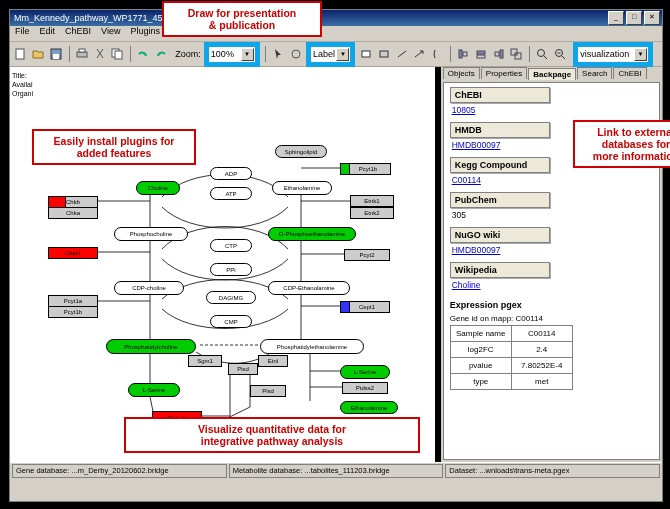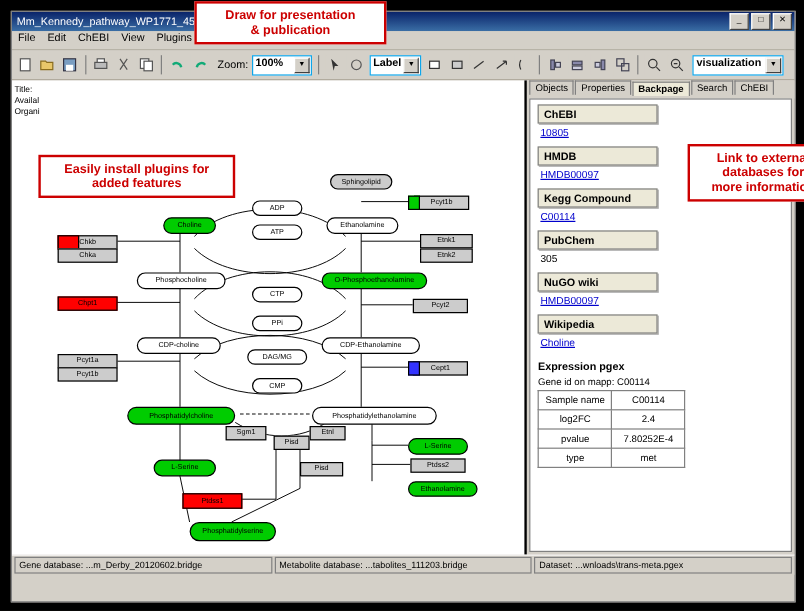--- a/index.html
+++ b/index.html
@@ -11,27 +11,27 @@
   .tbtns{display:flex;gap:2px;}
   .tbtn{width:14px;height:12px;background:#d4d0c8;border:1px solid #fff;border-right-color:#404040;border-bottom-color:#404040;font-size:7px;line-height:10px;text-align:center;color:#000;}
   
   .menubar{height:15px;background:#d4d0c8;display:flex;font-size:9px;border-bottom:1px solid #b0aca0;}
   .menubar span{padding:0 5px;}
   
   .toolbar{height:22px;background:#d4d0c8;display:flex;align-items:center;gap:3px;padding:1px 3px;border-bottom:1px solid #a9a295;}
   .tool{width:16px;height:16px;border:1px solid #d4d0c8;background:#d4d0c8;display:flex;align-items:center;justify-content:center;font-size:9px;}
   .tool svg{display:block;}
   .zoomlabel{font-size:9px;margin-left:4px;}
-  .combo{height:15px;border:1px solid #0ea5e9;background:#fff;font-size:9px;display:flex;align-items:flex-start;padding:0 2px;position:relative;font-weight:bold;}
+  .combo{height:15px;border:5px solid #0ea5e9;background:#fff;font-size:9px;display:flex;align-items:center;padding:0 2px;position:relative;}
   .combo .arrow{position:absolute;right:1px;top:1px;width:11px;height:11px;background:#d4d0c8;border:1px solid #fff;border-right-color:#404040;border-bottom-color:#404040;font-size:6px;text-align:center;line-height:11px;}
   .sep{width:1px;height:16px;background:#808080;margin:0 2px;}
   .spacer{flex:1;}
   
   .content{display:flex;height:395px;}
-  .leftpane{width:428px;background:#fff;position:relative;border-right:2px solid #000000;overflow:hidden;}
+  .leftpane{width:428px;background:#fff;position:relative;border-right:6px solid #000000;overflow:hidden;}
   .infobox{position:absolute;left:2px;top:4px;font-size:7px;line-height:9px;color:#000;}
   .rightpane{width:223px;background:#d4d0c8;display:flex;flex-direction:column;}
   .tabs{display:flex;height:15px;font-size:8px;align-items:flex-start;padding-left:2px;background:#d4d0c8;}
   .tab{border:1px solid #808080;border-bottom:none;background:#d4d0c8;padding:1px 4px;margin-right:1px;}
   .tab.active{background:#ece9d8;font-weight:bold;position:relative;top:1px;}
   .panel{flex:1;background:#fff;border:1px solid #808080;margin:0 2px 2px 2px;overflow:hidden;position:relative;padding:4px 6px;font-size:9px;}
   .dbrow{margin-bottom:3px;}
   .dbhead{border:1px solid #808080;background:#ece9d8;font-weight:bold;font-size:9px;padding:2px 4px;width:90px;box-shadow:1px 1px 0 #aaa;}
   .dblink{color:#0000cc;text-decoration:underline;font-size:8.5px;padding:2px 0 4px 2px;display:block;}
   .dbplain{font-size:8.5px;padding:2px 0 4px 2px;}
@@ -291,20 +291,21 @@
           <div class="node met" style="left: 330px; top: 298px; width: 48px; height: 12px; background: rgb(0, 204, 0);">L-Serine</div>
           <div class="node gene" style="left: 332px; top: 315px; width: 44px; height: 10px; background: rgb(204, 204, 204);">Ptdss2</div>
           <div class="node met" style="left: 330px; top: 334px; width: 56px; height: 11px; background: rgb(0, 204, 0);">Ethanolamine</div>
           <div class="node met" style="left: 118px; top: 316px; width: 50px; height: 12px; background: rgb(0, 204, 0);">L-Serine</div>
           <div class="node gene" style="left: 240px; top: 318px; width: 34px; height: 10px; background: rgb(204, 204, 204);">Pisd</div>
           <div class="node gene" style="left: 142px; top: 344px; width: 48px; height: 11px; background: rgb(255, 0, 0);">Ptdss1</div>
           <div class="node met" style="left: 148px; top: 368px; width: 70px; height: 14px; background: rgb(0, 204, 0);">Phosphatidylserine</div>
         </div>
 
       <div class="ann" id="ann-plugins" style="left:22px;top:62px;width:148px;">Easily install plugins for<br>added features</div>
+      <div class="ann" id="ann-visualize" style="left:114px;top:350px;width:280px;">Visualize quantitative data  for<br>integrative pathway analysis</div>
 
     </div>
 
     <div class="rightpane">
       <div class="tabs">
         <div class="tab">Objects</div>
         <div class="tab">Properties</div>
         <div class="tab active">Backpage</div>
         <div class="tab">Search</div>
         <div class="tab">ChEBI</div>

